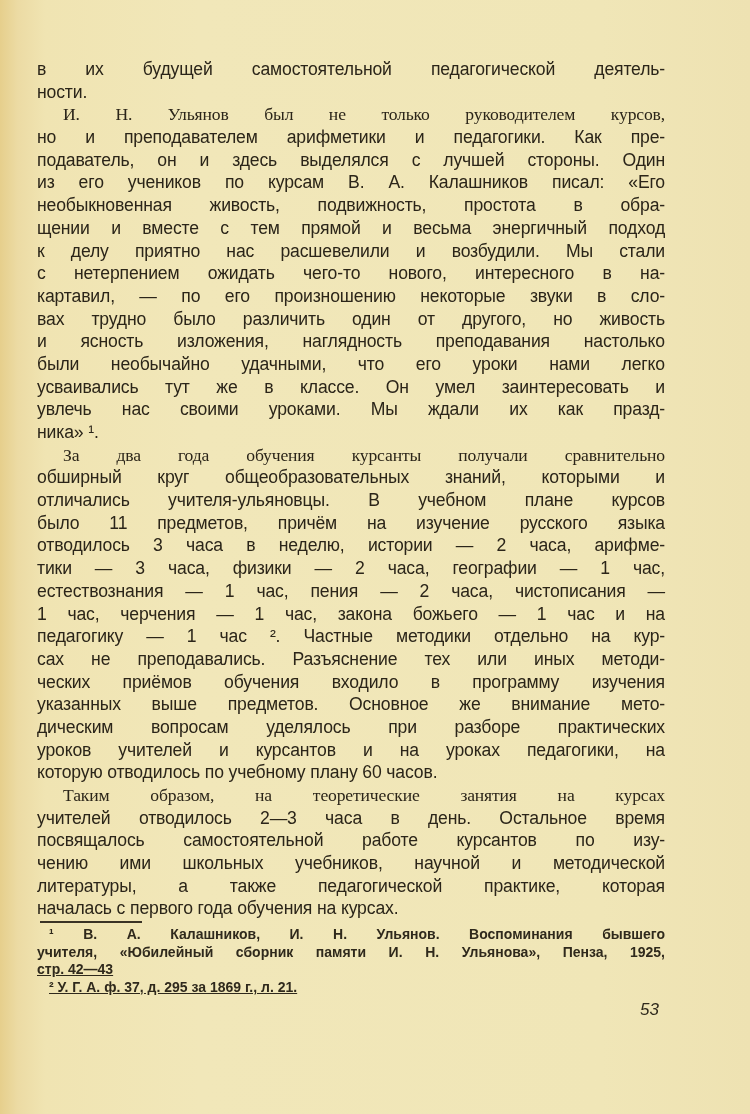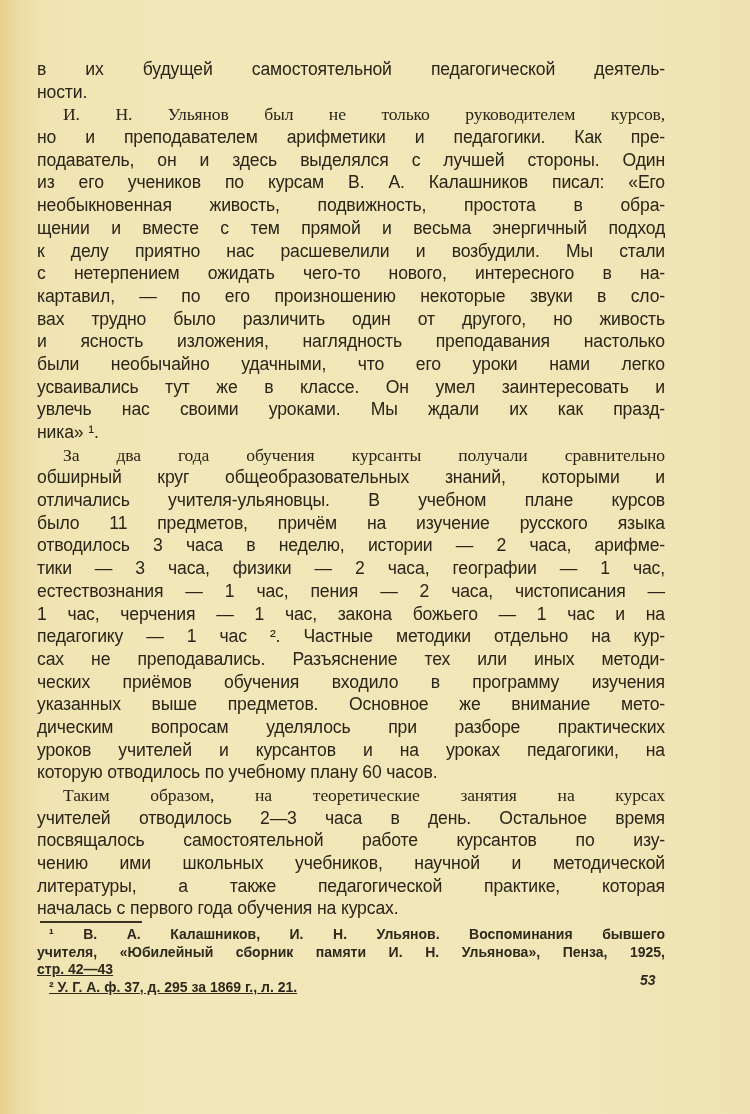--- a/index.html
+++ b/index.html
@@ -22,21 +22,21 @@
   .line.indent { padding-left: 26px; font-family: Liberation Serif, serif; }
   .fn-rule { position: absolute; left: 40px; top: 921px; width: 102px; height: 2px; background: #3a3325; }
   .footnotes { position: absolute; left: 37px; top: 926px; width: 628px; }
   .fline {
     display: block; height: 17.5px; line-height: 17.5px;
     font-size: 14px; white-space: nowrap; font-weight: bold;
     text-align: justify; text-align-last: justify; color: #2f291c;
   }
   .fline.last { text-align-last: left; text-decoration: underline; }
   .fline.indent { padding-left: 12px; }
-  .page-number { position: absolute; left: 640px; top: 972px; font-size: 14px; font-style: italic; font-weight: bold; color: #2f291c; }
+  .page-number { position: absolute; left: 640px; top: 1000px; font-size: 17px; font-style: italic; font-weight: normal; color: #2f291c; }
 </style>
 </head>
 <body>
 
 <div class="page" id="body">
     <span class="line">в их будущей самостоятельной педагогической деятель-</span>
     <span class="line last">ности.</span>
     <span class="line indent">И. Н. Ульянов был не только руководителем курсов,</span>
     <span class="line">но и преподавателем арифметики и педагогики. Как пре-</span>
     <span class="line">подаватель, он и здесь выделялся с лучшей стороны. Один</span>

